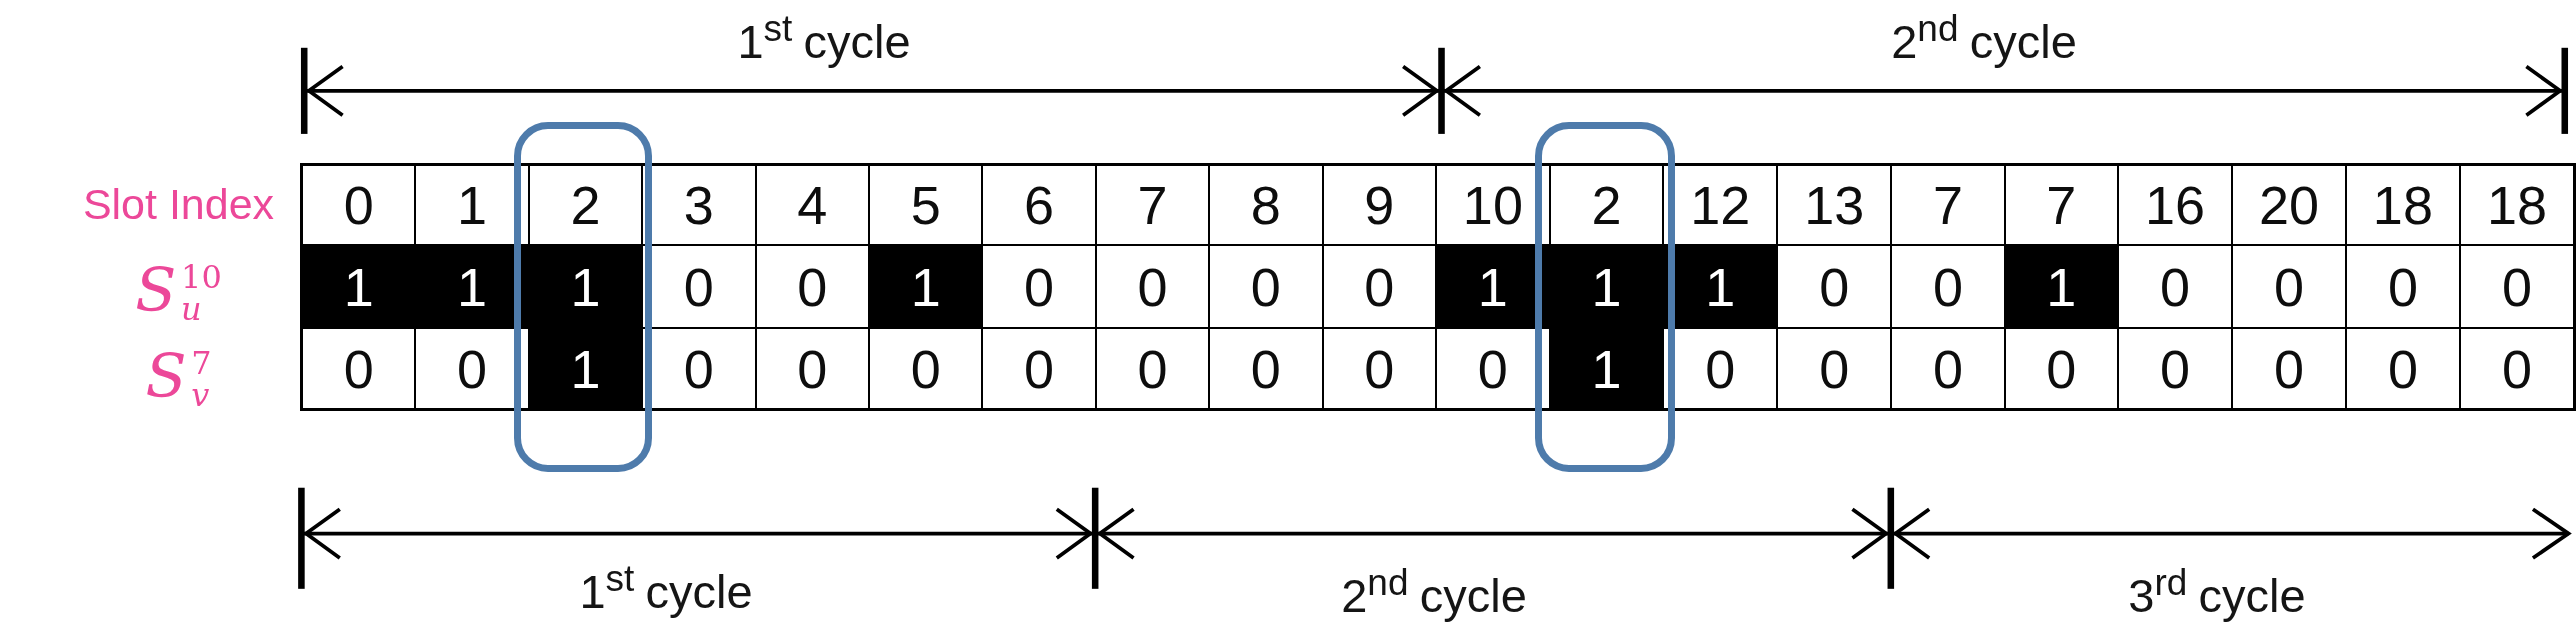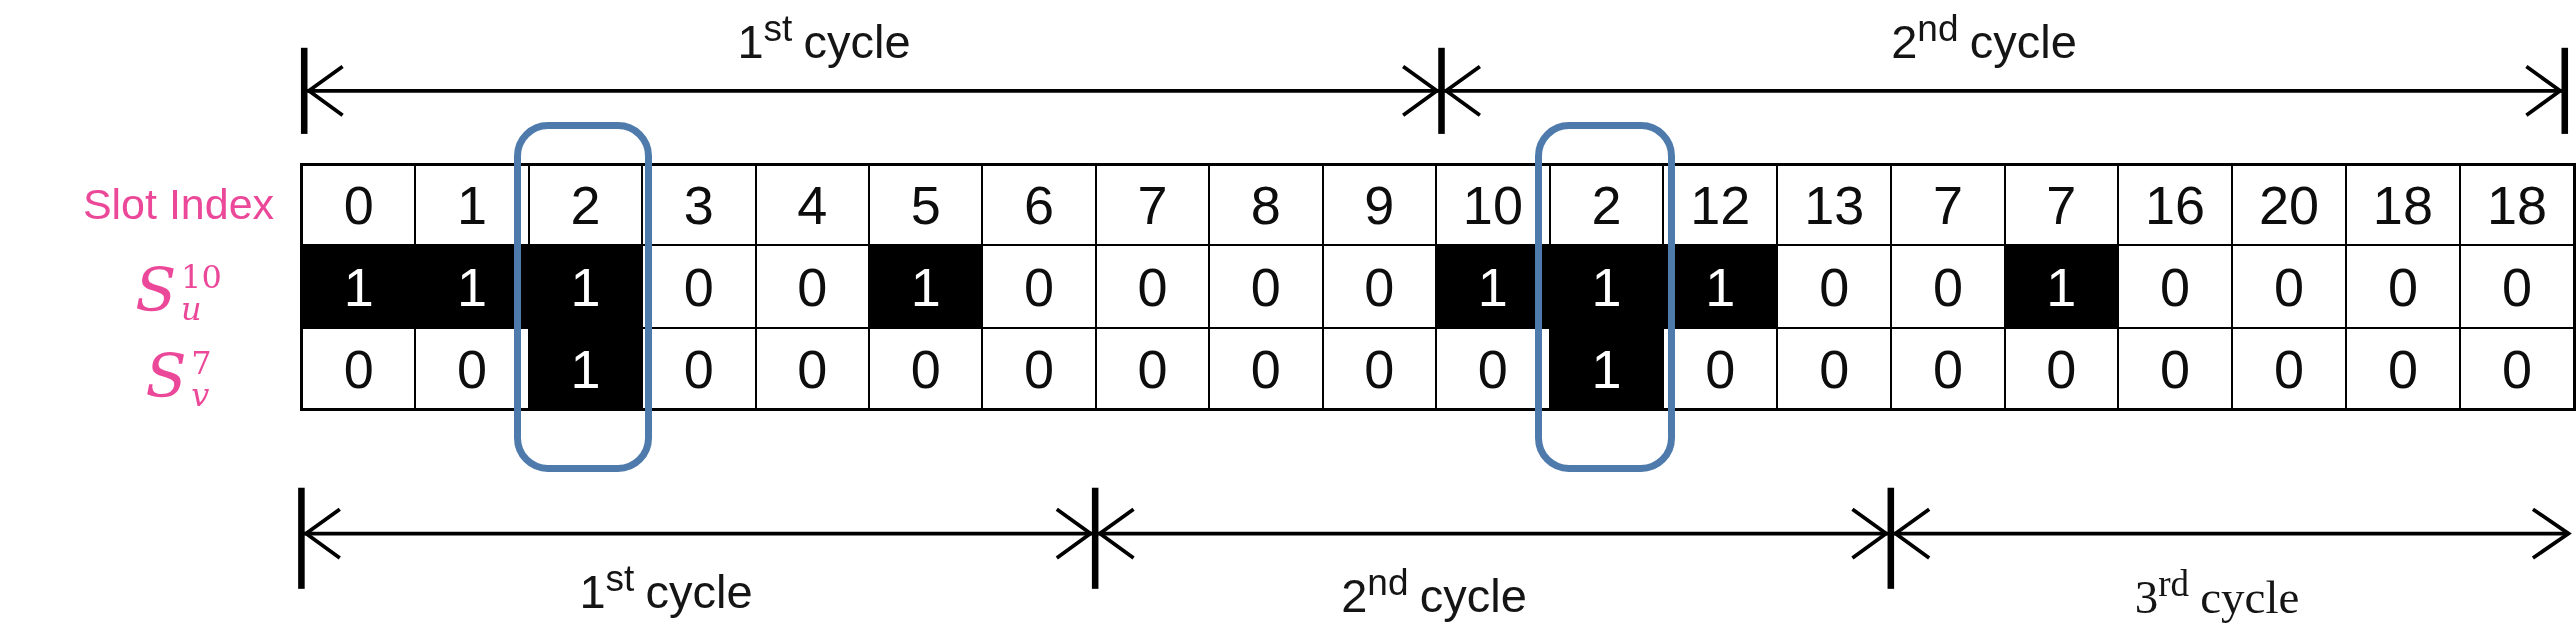--- a/index.html
+++ b/index.html
@@ -166,18 +166,18 @@
 
   <div class="hl-box slot2"></div>
   <div class="hl-box slot11"></div>
 
   <div class="cyc-label" style="left:666px;top:558px;">
     <span>1</span><sup>st</sup><span class="w">cycle</span>
   </div>
   <div class="cyc-label" style="left:1434px;top:562px;">
     <span>2</span><sup>nd</sup><span class="w">cycle</span>
   </div>
-  <div class="cyc-label" style="left:2217px;top:562px;font-family:Liberation Serif, serif;">
+  <div class="cyc-label" style="left:2217px;top:562px;">
     <span>3</span><sup>rd</sup><span class="w">cycle</span>
   </div>
 
 </div>
 
 
 </body></html>

